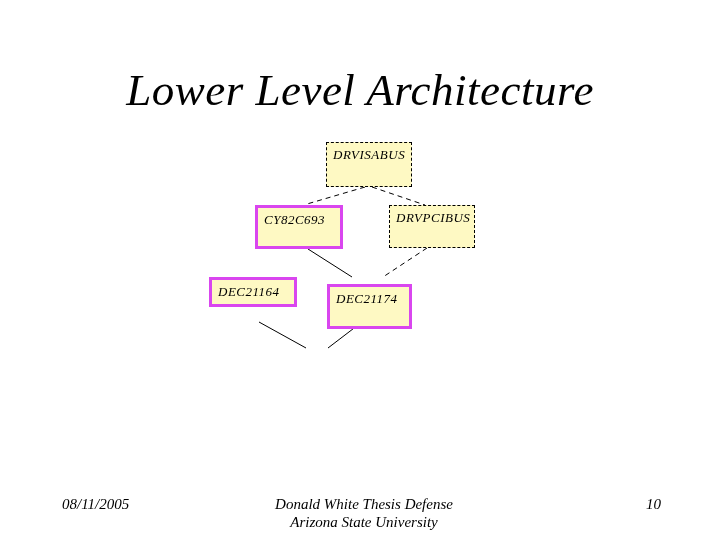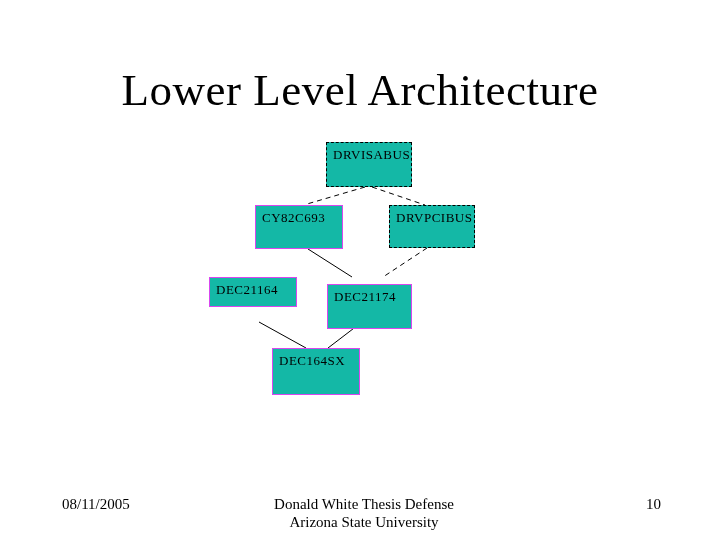--- a/index.html
+++ b/index.html
@@ -8,20 +8,21 @@
     background: #ffffff;
   }
   .slide {
     position: relative;
     width: 720px;
     height: 540px;
     background: #ffffff;
     overflow: hidden;
     font-family: "Liberation Serif", "DejaVu Serif", serif;
     color: #000000;
+    font-style: italic;
   }
   .title {
     position: absolute;
     left: 0;
     top: 64px;
     width: 720px;
     text-align: center;
     font-size: 45px;
     line-height: 52px;
     font-weight: normal;
@@ -31,27 +32,27 @@
   .edges-svg {
     position: absolute;
     left: 0;
     top: 0;
     width: 720px;
     height: 540px;
   }
   .node {
     position: absolute;
     box-sizing: border-box;
-    background: #14b8a6;
+    background: #fef9c3;
     font-size: 13px;
     letter-spacing: 0.5px;
     padding: 4px 0 0 6px;
     white-space: nowrap;
   }
-  .node.solid  { border: 1px solid #d946ef; }
+  .node.solid  { border: 3px solid #d946ef; }
   .node.dashed { border: 1px dashed #000000; }
 
   .node-drvisabus { left: 326px; top: 142px; width: 86px; height: 45px; }
   .node-cy82c693  { left: 255px; top: 205px; width: 88px; height: 44px; }
   .node-drvpcibus { left: 389px; top: 205px; width: 86px; height: 43px; }
   .node-dec21164  { left: 209px; top: 277px; width: 88px; height: 30px; }
   .node-dec21174  { left: 327px; top: 284px; width: 85px; height: 45px; }
   .node-dec164sx  { left: 272px; top: 348px; width: 88px; height: 47px; }
 
   .footer-date {
@@ -108,23 +109,20 @@
   </div>
 
   <div class="node solid node-dec21164">
     <span>DEC21164</span>
   </div>
 
   <div class="node solid node-dec21174">
     <span>DEC21174</span>
   </div>
 
-  <div class="node solid node-dec164sx">
-    <span>DEC164SX</span>
-  </div>
 
   <div class="footer-date">08/11/2005</div>
 
   <div class="footer-center">
     <div>Donald White Thesis Defense</div>
     <div>Arizona State University</div>
   </div>
 
   <div class="footer-page">10</div>
 

